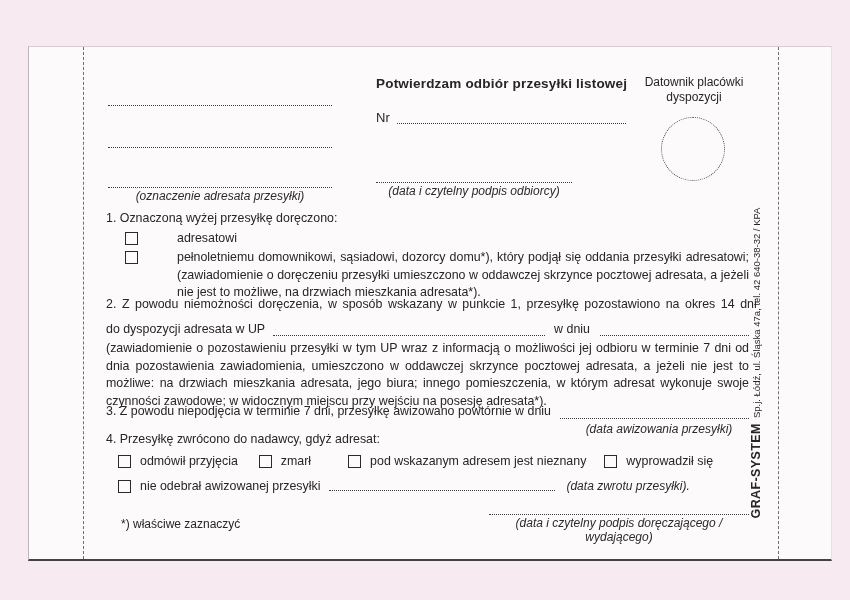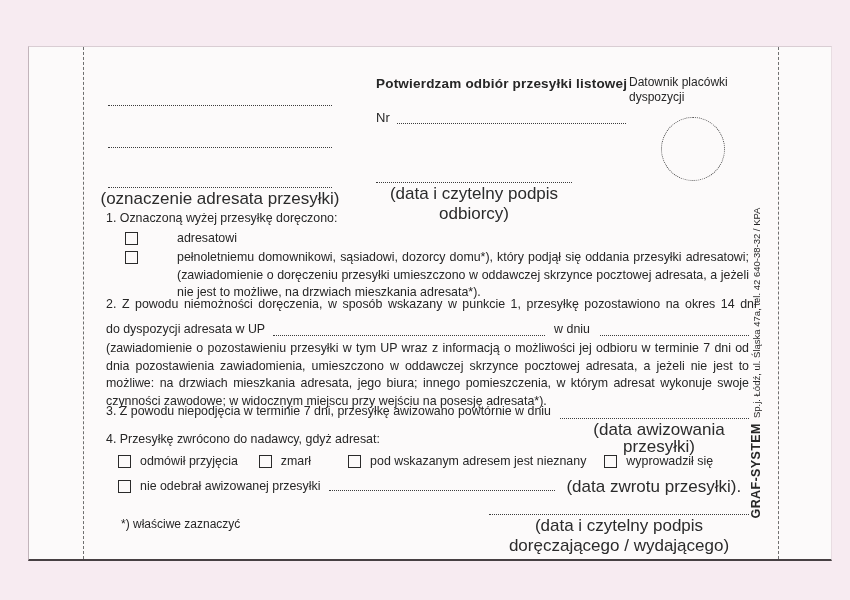--- a/index.html
+++ b/index.html
@@ -20,32 +20,32 @@
   }
   .perf{
     position:absolute;top:0;bottom:0;width:0;
     border-left:1.3px dashed #6f6f6f;
   }
   .perf.left{left:54px;}
   .perf.right{left:749px;}
 
   .abs{position:absolute;}
   .dotline{border-bottom:1.6px dotted #3c3c3c;}
-  .cap{font-size:17px;color:#2b2b2b;}
+  .cap{font-size:12px;color:#2b2b2b;font-style:italic;}
 
   
   .addr-line{left:79px;width:224px;height:10px;}
   .addr-caption{left:66px;top:142px;width:250px;text-align:center;}
   .title{left:347px;top:29px;font-size:13.5px;font-weight:bold;letter-spacing:.2px;}
   .nr-row{left:347px;top:62px;width:250px;display:flex;align-items:flex-end;font-size:13px;}
   .nr-row .dotline{flex:1;height:14px;margin-left:7px;margin-bottom:1px;}
   .recipient-sig{left:347px;top:122px;width:196px;}
   .recipient-sig .dotline{height:13px;}
   .recipient-sig .cap{display:block;text-align:center;margin-top:1px;}
-  .datownik-label{left:600px;top:28px;width:130px;text-align:left;font-size:12px;line-height:14.5px;}
+  .datownik-label{left:600px;top:28px;width:130px;text-align:center;font-size:12px;line-height:14.5px;}
   .stamp-circle{left:632px;top:70px;width:62px;height:62px;border:1.6px dotted #4a4a4a;border-radius:50%;}
 
   
   .sec{left:77px;width:643px;font-size:12.4px;line-height:17.5px;}
   .sec .just{text-align:justify;}
   .opt{display:flex;margin-left:19px;margin-top:2px;gap:30px;}
   .cb{flex:none;width:11px;height:11px;border:1.4px solid #2a2a2a;background:#fcfafa;margin-right:9px;margin-top:2px;}
   .nowrap{white-space:nowrap;}
   .s2line1{white-space:nowrap;word-spacing:2.1px;}
   .fillrow{display:flex;align-items:flex-end;margin-top:7px;}

